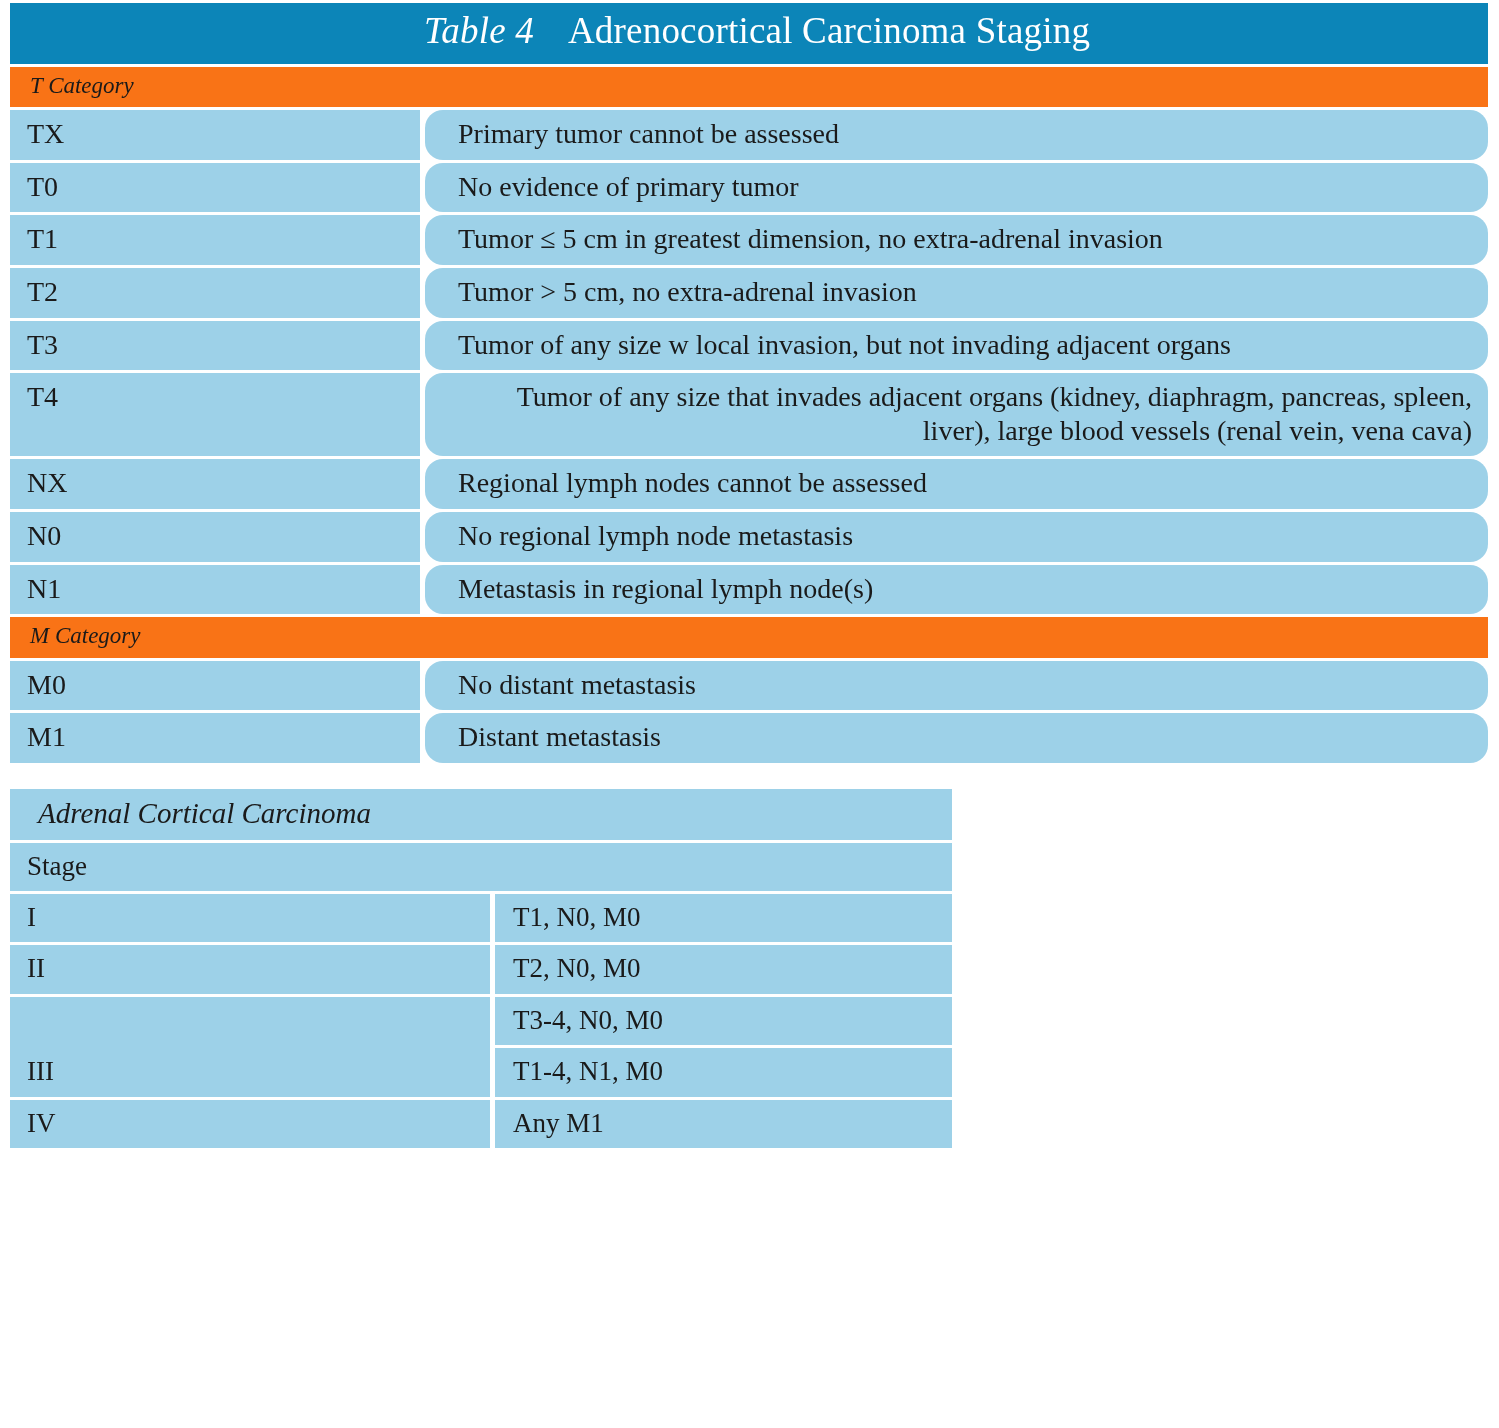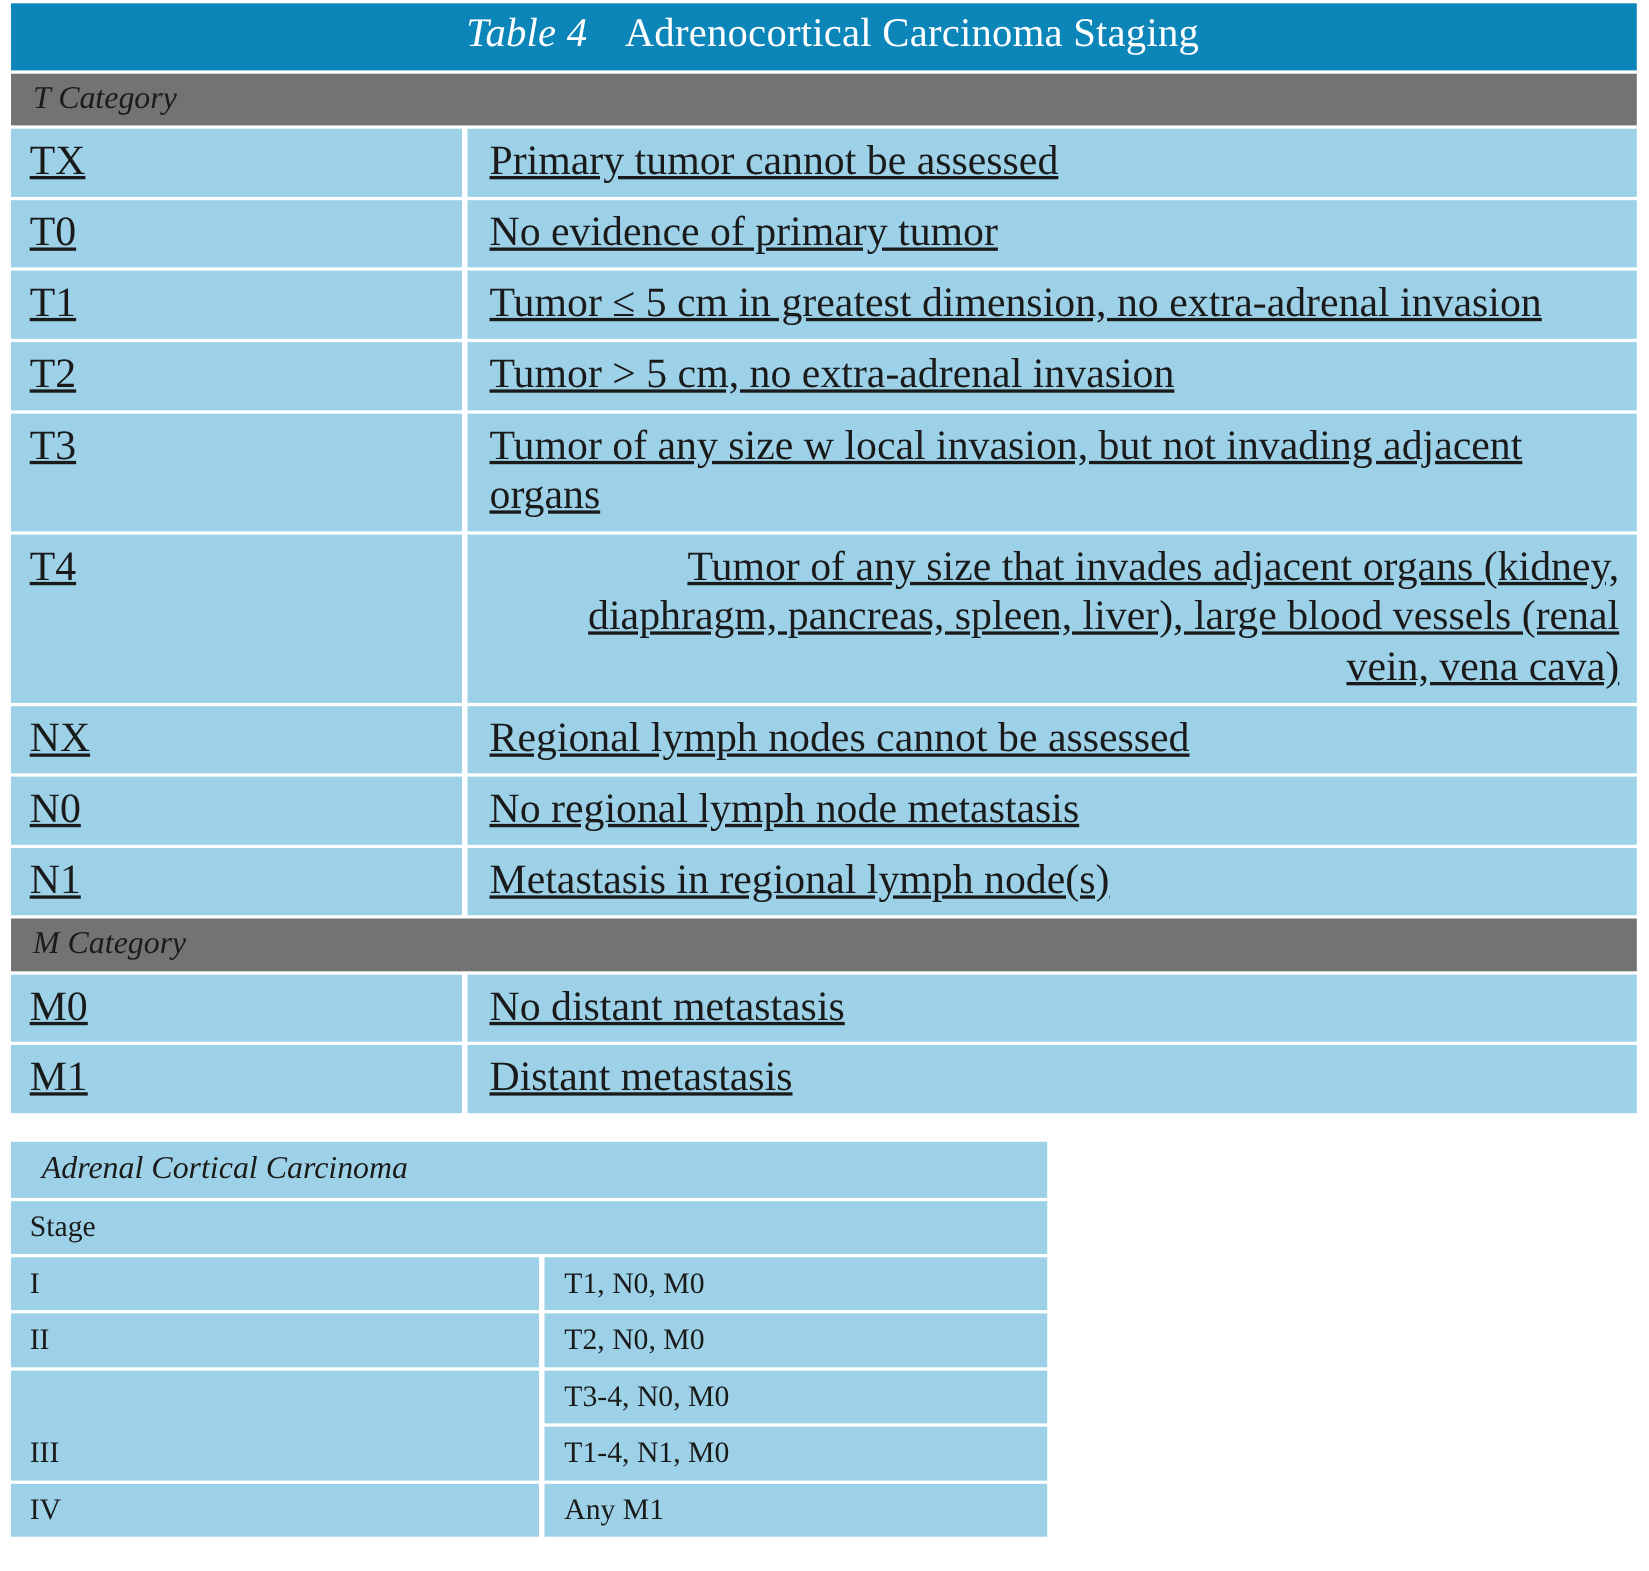--- a/index.html
+++ b/index.html
@@ -40,40 +40,40 @@
   }
   .title-bar .tnum {
     font-style: italic;
   }
   .title-bar .tgap {
     display: inline-block;
     width: 34px;
   }
 
   .cat-row td {
-    background: #737373;
+    background: #f97316;
     font-style: italic;
-    font-size: 29px;
+    font-size: 23px;
     padding: 6px 0 8px 20px;
     line-height: 1.15;
   }
 
   .data-row td {
     background: #9dd1e8;
-    font-size: 38px;
+    font-size: 28px;
     line-height: 1.2;
     vertical-align: top;
-    text-decoration: underline;
   }
   .data-row td.code {
     width: 410px;
     padding: 7px 0 9px 17px;
   }
   .data-row td.desc {
-    padding: 7px 16px 9px 20px;
+    padding: 7px 16px 9px 33px;
+    border-radius: 18px;
   }
   .gapcol {
     width: 5px;
     background: #ffffff !important;
     padding: 0 !important;
   }
   .hang {
     display: block;
     padding-left: 41px;
     text-indent: -41px;

